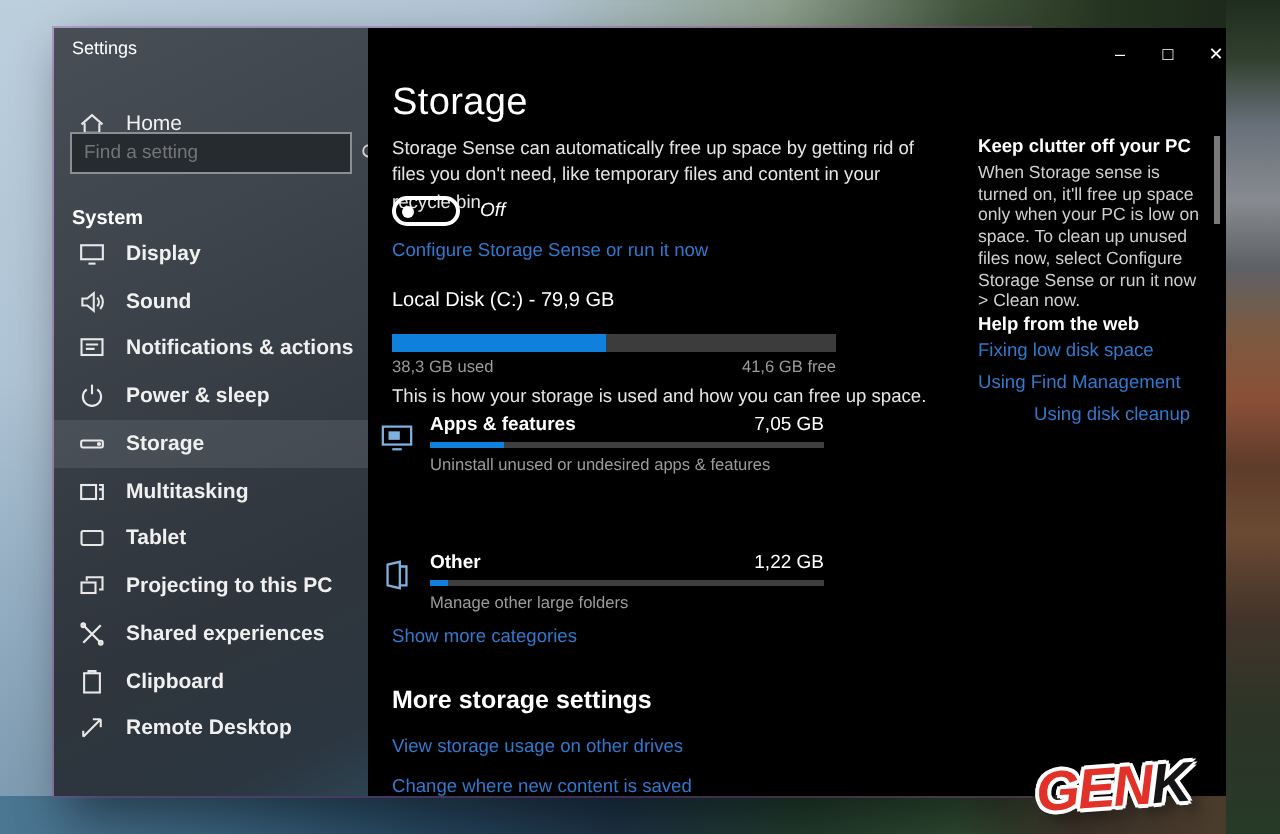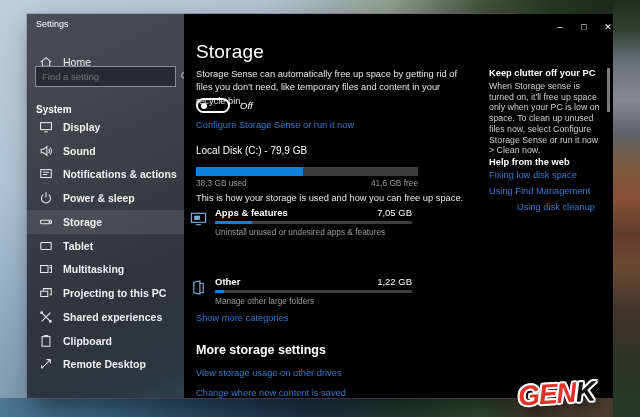--- a/index.html
+++ b/index.html
@@ -171,34 +171,34 @@
             <svg viewBox="0 0 16 16" fill="none" stroke="currentColor" stroke-width="1.2">
               <rect x="1.8" y="6" width="12.4" height="4" rx="1"></rect>
               <circle cx="12" cy="8" r="0.6" fill="currentColor"></circle>
             </svg>
           </span>
         <span class="lbl">Storage</span>
       </div>
       <div class="nav-item">
         <span class="nav-ic">
             <svg viewBox="0 0 16 16" fill="none" stroke="currentColor" stroke-width="1.2">
+              <rect x="1.8" y="4" width="8.5" height="8"></rect>
+              <path d="M12 4h2.2v8H12M12 6.5h2"></path>
+            </svg>
+          </span>
+        <span class="lbl">Multitasking</span>
+      </div>
+      <div class="nav-item">
+        <span class="nav-ic">
+            <svg viewBox="0 0 16 16" fill="none" stroke="currentColor" stroke-width="1.2">
               <rect x="2" y="4" width="12" height="8" rx="1"></rect>
               <path d="M11.5 10.5h.01"></path>
             </svg>
           </span>
         <span class="lbl">Tablet</span>
-      </div>
-      <div class="nav-item">
-        <span class="nav-ic">
-            <svg viewBox="0 0 16 16" fill="none" stroke="currentColor" stroke-width="1.2">
-              <rect x="1.8" y="4" width="8.5" height="8"></rect>
-              <path d="M12 4h2.2v8H12M12 6.5h2"></path>
-            </svg>
-          </span>
-        <span class="lbl">Multitasking</span>
       </div>
       <div class="nav-item">
         <span class="nav-ic">
             <svg viewBox="0 0 16 16" fill="none" stroke="currentColor" stroke-width="1.2">
               <path d="M5 5V3h9v7h-2"></path>
               <rect x="2" y="6" width="8" height="6"></rect>
             </svg>
           </span>
         <span class="lbl">Projecting to this PC</span>
       </div>

